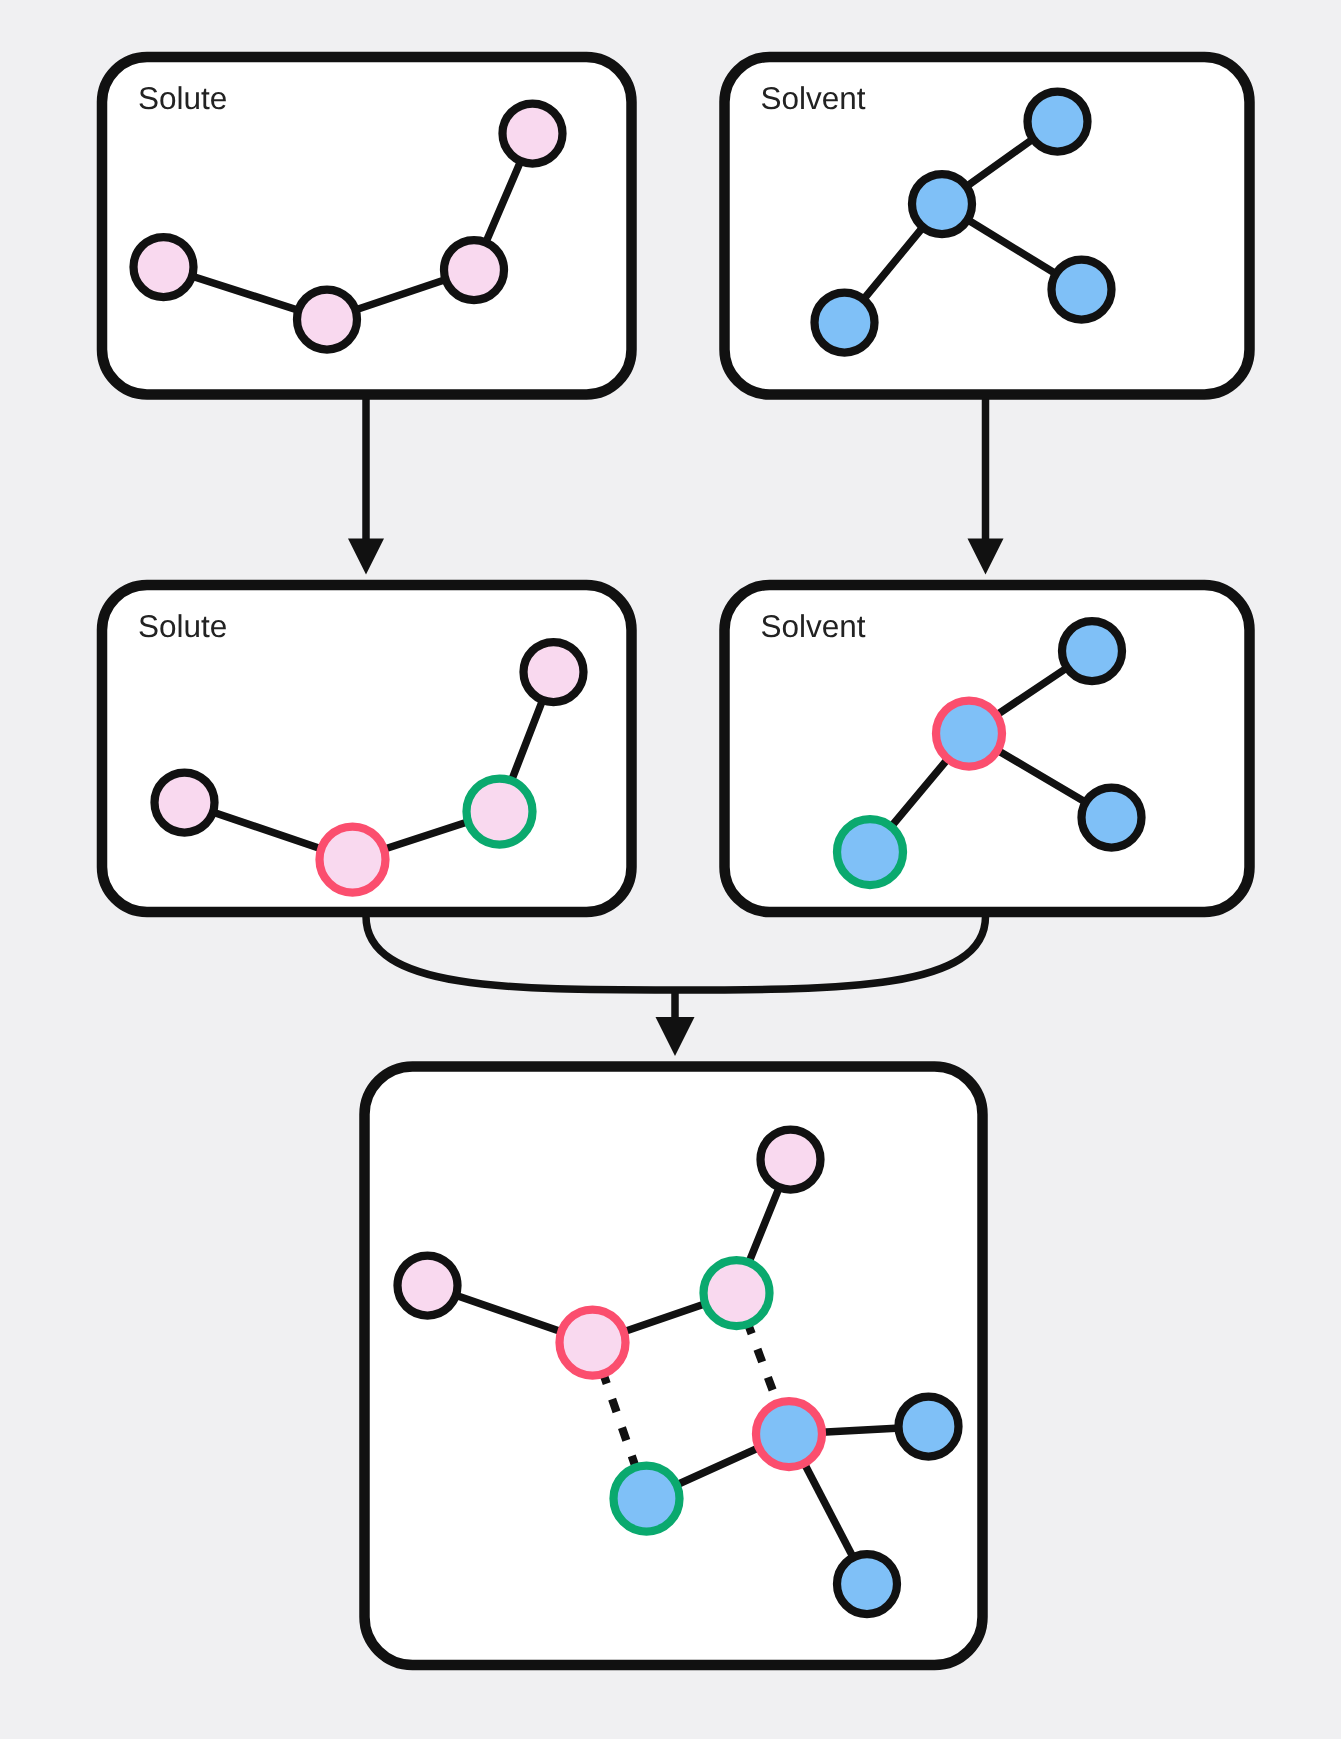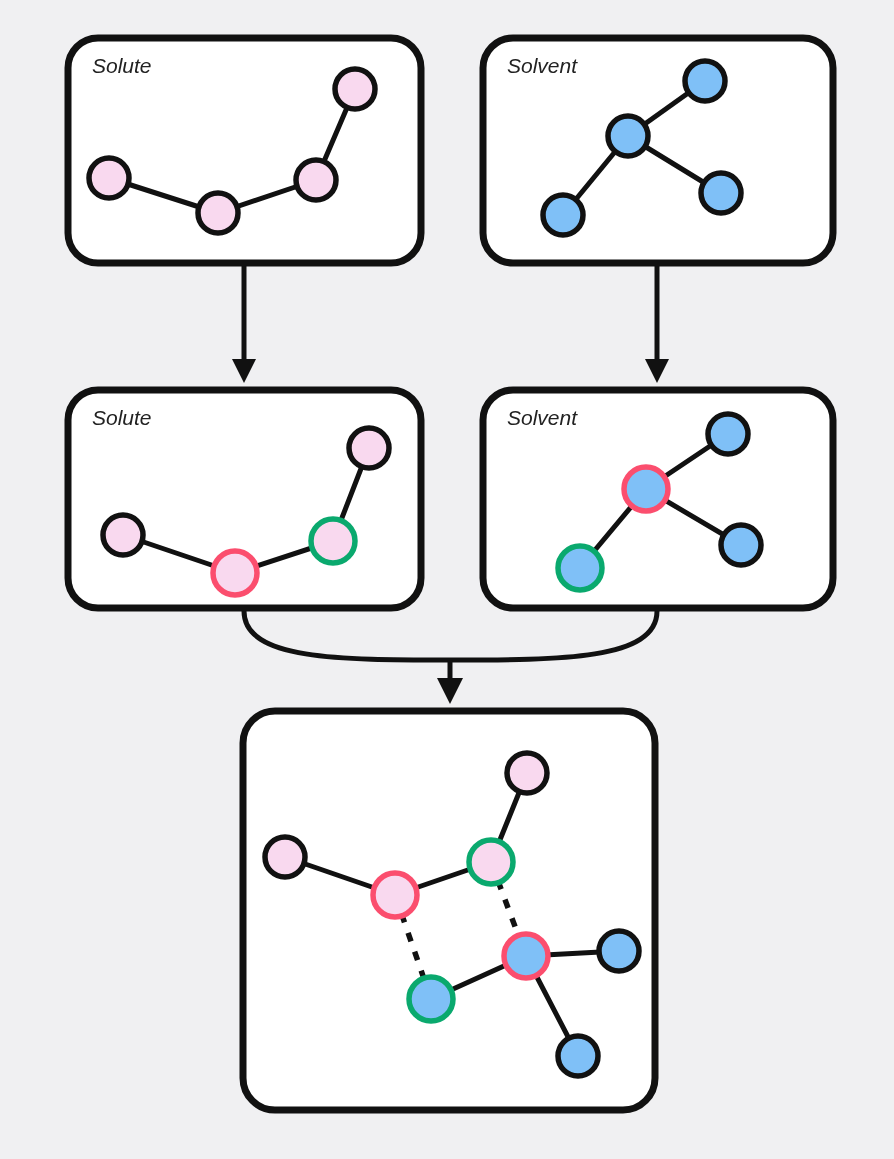--- a/index.html
+++ b/index.html
@@ -11,21 +11,20 @@
   body {
     width: 894px;
     height: 1159px;
     font-family: "Liberation Sans", sans-serif;
     overflow: hidden;
   }
   #diagram-root {
     position: relative;
     width: 894px;
     height: 1159px;
-    font-style: italic;
   }
   svg.stage {
     position: absolute;
     top: 0;
     left: 0;
     width: 894px;
     height: 1159px;
     display: block;
   }
   .panel-box {

